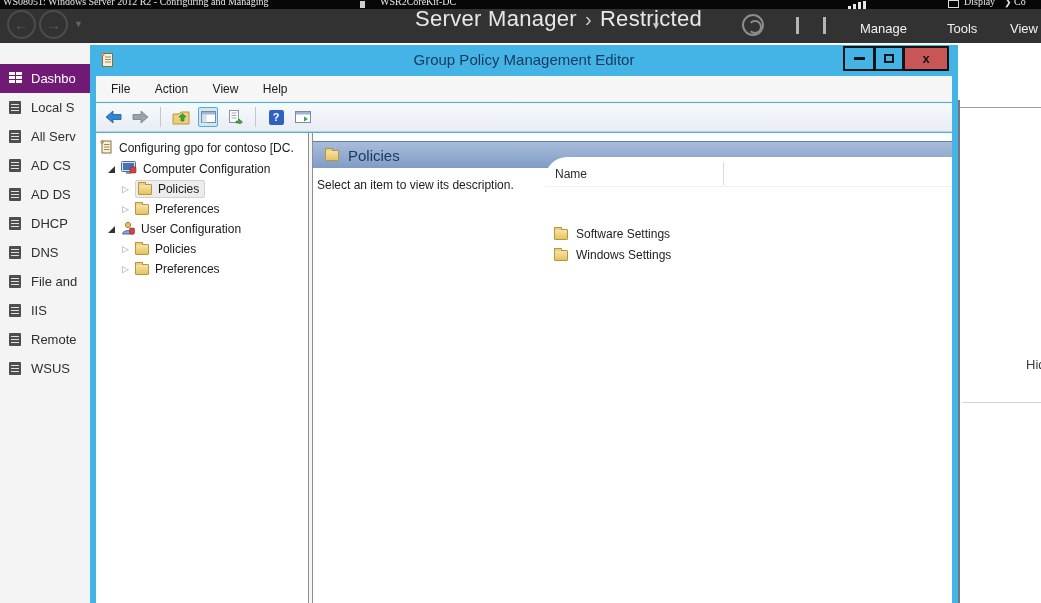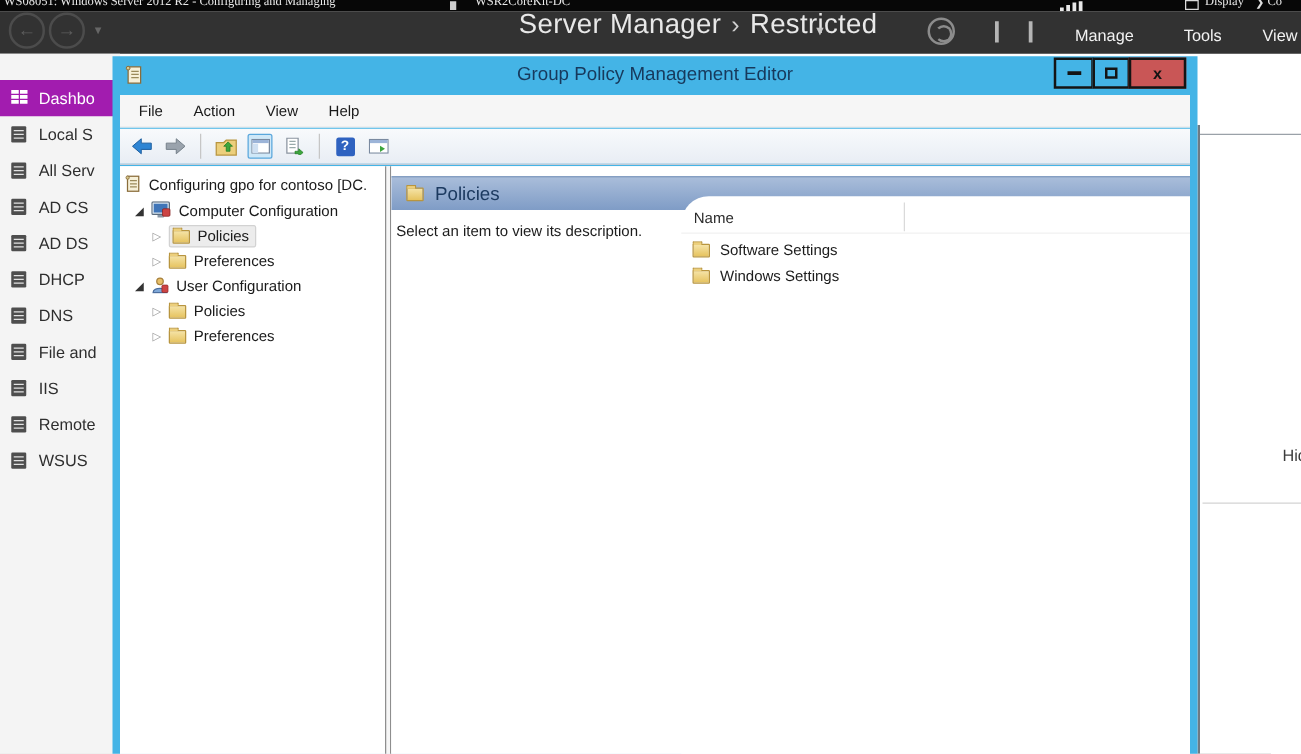--- a/index.html
+++ b/index.html
@@ -40,21 +40,21 @@
              border:2px solid #8c8c8c; border-left-color:transparent; border-radius:50%; }
   .flagbar { position:absolute; top:8px; width:3px; height:17px; background:#b5b5b5; }
   .fb1 { left:796px; } .fb2 { left:823px; }
   .hdr-menu { position:absolute; top:12px; font-size:13px; color:#f2f2f2; }
   .hm-manage { left:860px; } .hm-tools { left:947px; } .hm-view { left:1010px; }
 
   
   .smsidebar { position:absolute; left:0; top:43px; width:96px; bottom:0; background:#f4f4f4; z-index:2; }
   .srow { position:absolute; left:0; width:96px; height:29px; color:#2e2e2e; font-size:13px; }
   .srow .slabel { position:absolute; left:31px; top:7px; white-space:nowrap; }
-  .srow.sel { background:#a21caf; color:#fff; }
+  .srow.sel { background:#701a75; color:#fff; }
   .sicon { position:absolute; left:9px; top:8px; width:12px; height:13px; background:#4e4e4e; border-radius:1px; }
   .sicon::after { content:""; position:absolute; left:2px; top:3px; width:8px; height:1px;
                   background:#e3e3e3; box-shadow:0 3px 0 #e3e3e3, 0 6px 0 #e3e3e3; }
   .sicon.grid { background:transparent; }
   .sicon.grid::after { content:""; position:absolute; left:0; top:0; width:13px; height:12px;
       background:
         linear-gradient(#fff,#fff) 0 0/6px 3px no-repeat,
         linear-gradient(#fff,#fff) 7px 0/6px 3px no-repeat,
         linear-gradient(#fff,#fff) 0 4px/6px 3px no-repeat,
         linear-gradient(#fff,#fff) 7px 4px/6px 3px no-repeat,
@@ -115,21 +115,21 @@
           background:linear-gradient(180deg,#a9bdda,#7f9cc6); border-top:1px solid #5e80b0;
           display:flex; align-items:center; padding-left:12px; gap:9px; }
   .band-title { font-size:15px; color:#1c3a60; }
   .desc { position:absolute; left:4px; top:45px; font-size:12px; color:#1c1c1c; z-index:1; }
   .panel { position:absolute; left:232px; top:24px; right:0; bottom:0; background:#fff;
            border-top-left-radius:22px; z-index:2; }
   .colhead { position:absolute; left:10px; top:10px; font-size:12px; color:#2b2b2b; }
   .colsep { position:absolute; left:178px; top:5px; width:1px; height:23px; background:#dadada; }
   .headline { position:absolute; left:0; right:0; top:29px; height:1px; background:#f1f1f1; }
   .litem { position:absolute; left:9px; height:20px; display:flex; align-items:center; gap:8px;
-           font-size:12px; color:#1c1c1c; }
+           font-size:12px; color:#1c1c1c;margin-top:34px; }
 </style>
 </head>
 <body>
 
 <div class="screen">
 
   <div class="vmbar">
     <span class="vt vm-left">WS08051: Windows Server 2012 R2 - Configuring and Managing</span>
     <span class="vm-sep"></span>
     <span class="vt vm-machine">WSR2CoreKit-DC</span>

